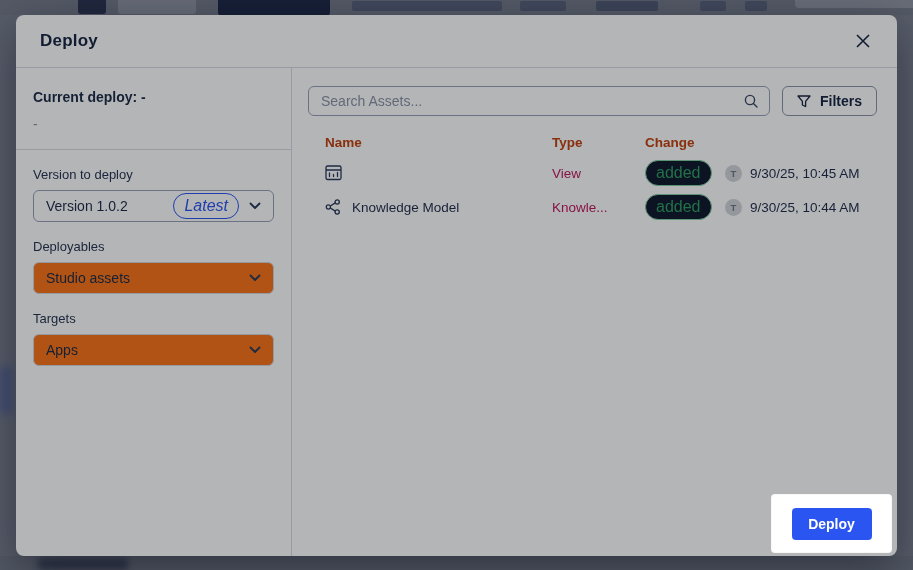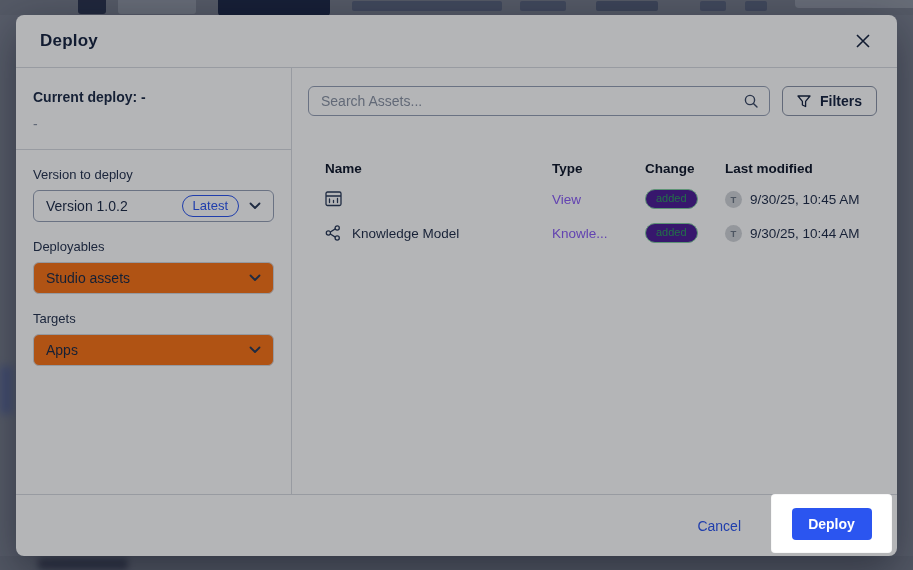--- a/index.html
+++ b/index.html
@@ -52,21 +52,21 @@
   .select{
     height:32px;border-radius:6px;display:flex;align-items:center;
     padding:0 12px;font-size:14px;color:#1c2a46;cursor:pointer;box-sizing:border-box;
     justify-content:space-between;
   }
   .select.outlined{background:#fff;border:1px solid #96a0b5;margin-bottom:17px;}
   .select.filled{background:#f97316;border:1px solid #d3d7de;margin-bottom:17px;}
   .select-right{display:flex;align-items:center;gap:10px;}
   .latest-badge{
     border:1.5px solid #2b55f0;color:#2b55f0;border-radius:999px;
-    font-size:13px;font-weight:500;padding:1.5px 10px 2.5px;line-height:1.2;
+    font-size:16px;font-weight:500;padding:1.5px 10px 2.5px;line-height:1.2;font-style:italic;
   }
   .chev{display:flex;align-items:center;}
 
   
   .main{flex:1;display:flex;flex-direction:column;padding:18px 20px 0 16px;min-width:0;box-sizing:border-box;}
   .toolbar{display:flex;gap:12px;}
   .search-box{
     flex:1;height:30px;border:1px solid #96a0b5;border-radius:6px;background:#fff;
     display:flex;align-items:center;padding:0 10px 0 12px;box-sizing:border-box;
   }
@@ -79,29 +79,29 @@
     height:30px;padding:0 14px;border:1px solid #8a93a6;border-radius:6px;background:#fff;
     display:flex;align-items:center;gap:9px;font-size:14px;font-weight:700;color:#16233f;
     cursor:pointer;font-family:"Liberation Sans",sans-serif;
   }
 
   .asset-table{margin-top:13px;}
   .thead,.trow{
     display:grid;grid-template-columns:227px 93px 80px 1fr;
     padding-left:17px;align-items:center;
   }
-  .thead{height:27px;font-size:13.5px;font-weight:700;color:#0f172a;margin-top:26px;}
+  .thead{height:27px;font-size:13.5px;font-weight:700;color:#c2410c;}
   .trow{height:34px;font-size:13.5px;color:#1f2c48;cursor:pointer;}
   .name-cell{display:flex;align-items:center;gap:11px;min-width:0;}
   .name-cell .label{white-space:nowrap;overflow:hidden;text-overflow:ellipsis;}
-  .type-cell{color:#8b5cf6;white-space:nowrap;overflow:hidden;text-overflow:ellipsis;padding-right:8px;}
+  .type-cell{color:#be185d;white-space:nowrap;overflow:hidden;text-overflow:ellipsis;padding-right:8px;}
   .badge-added{
     display:inline-block;justify-self:start;
-    background:#4c1d95;border:1px solid #83cfa1;color:#2f9e62;
-    font-size:11px;border-radius:999px;padding:1.5px 10px 2.5px;line-height:1.25;
+    background:#0f172a;border:1px solid #83cfa1;color:#2f9e62;
+    font-size:16px;border-radius:999px;padding:1.5px 10px 2.5px;line-height:1.25;
   }
   .lastmod-cell{display:flex;align-items:center;gap:8px;}
   .avatar{
     width:17px;height:17px;border-radius:50%;background:#d2d5d9;color:#6e7886;
     font-size:9.5px;font-weight:700;display:flex;align-items:center;justify-content:center;flex:0 0 17px;
   }
 
   
   .modal-footer{
     flex:0 0 62px;border-top:1px solid #d7dae0;display:flex;align-items:center;
@@ -217,21 +217,20 @@
           </span>
           <span>Filters</span>
         </button>
       </div>
 
       <div class="asset-table">
         <div class="thead">
           <div>Name</div>
           <div>Type</div>
           <div>Change</div>
-          <div>Last modified</div>
         </div>
 
         <div class="trow">
           <div class="name-cell">
             <span>
               <svg width="17" height="16" viewBox="0 0 17 16">
                   <rect x="1" y="1" width="15" height="13.5" rx="1.5" stroke="#2a3a58" stroke-width="1.3" fill="none"></rect>
                   <path d="M1 5 H16" stroke="#2a3a58" stroke-width="1.3"></path>
                   <path d="M4.5 8 V11.5 M8.5 9.5 V11.5 M12.5 7.5 V11.5" stroke="#2a3a58" stroke-width="1.3" stroke-linecap="round"></path>
                 </svg>
@@ -261,22 +260,19 @@
           <div><span class="badge-added">added</span></div>
           <div class="lastmod-cell">
             <span class="avatar">T</span>
             <span>9/30/25, 10:44 AM</span>
           </div>
         </div>
       </div>
     </div>
   </div>
 
-  <div class="modal-footer">
-    <button class="cancel-link">Cancel</button>
-  </div>
 </div>
 
 <div class="dim-overlay"></div>
 
 <div class="spotlight">
   <button class="deploy-btn">Deploy</button>
 </div>
 
 </body></html>

